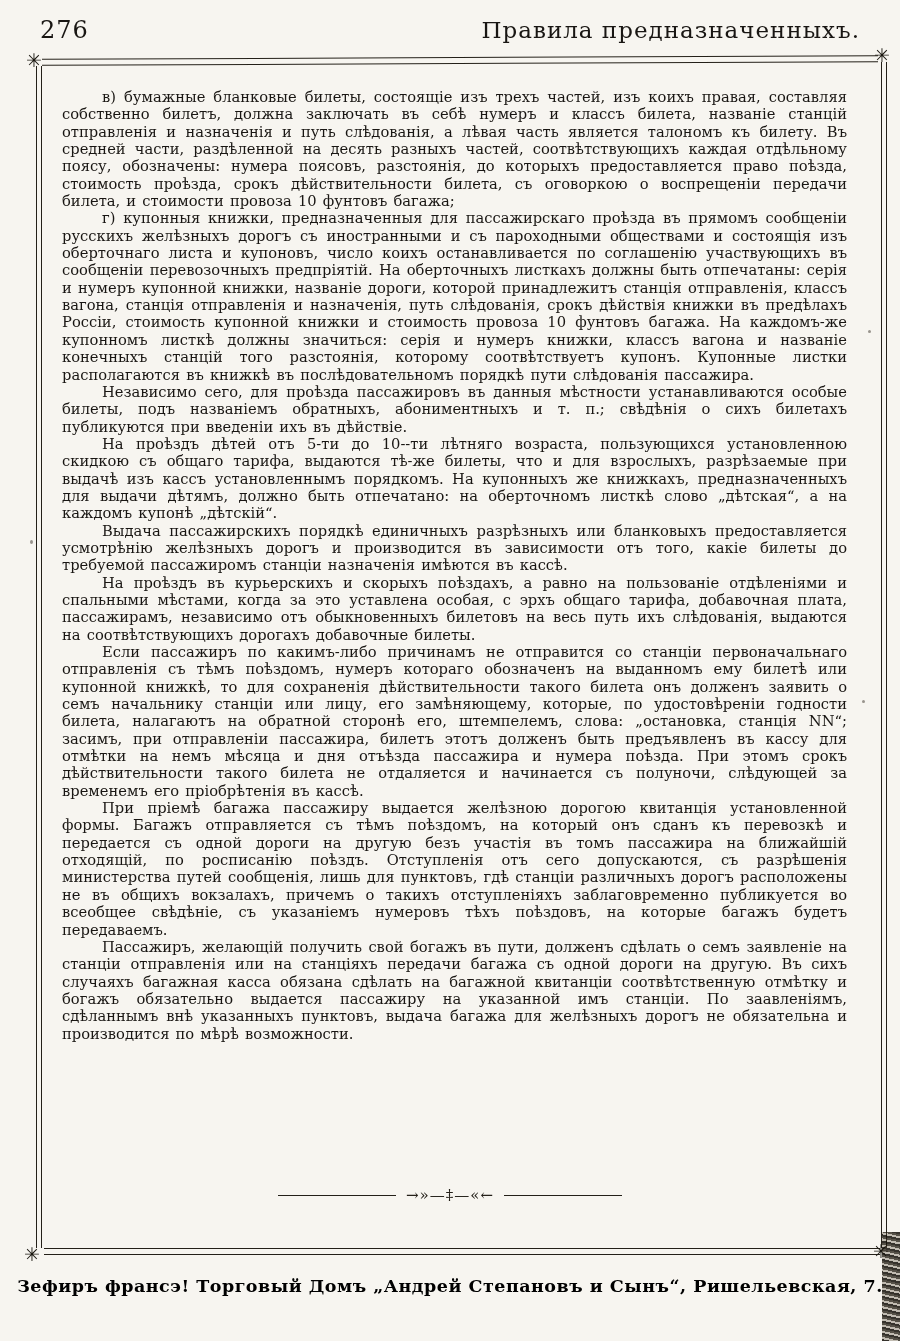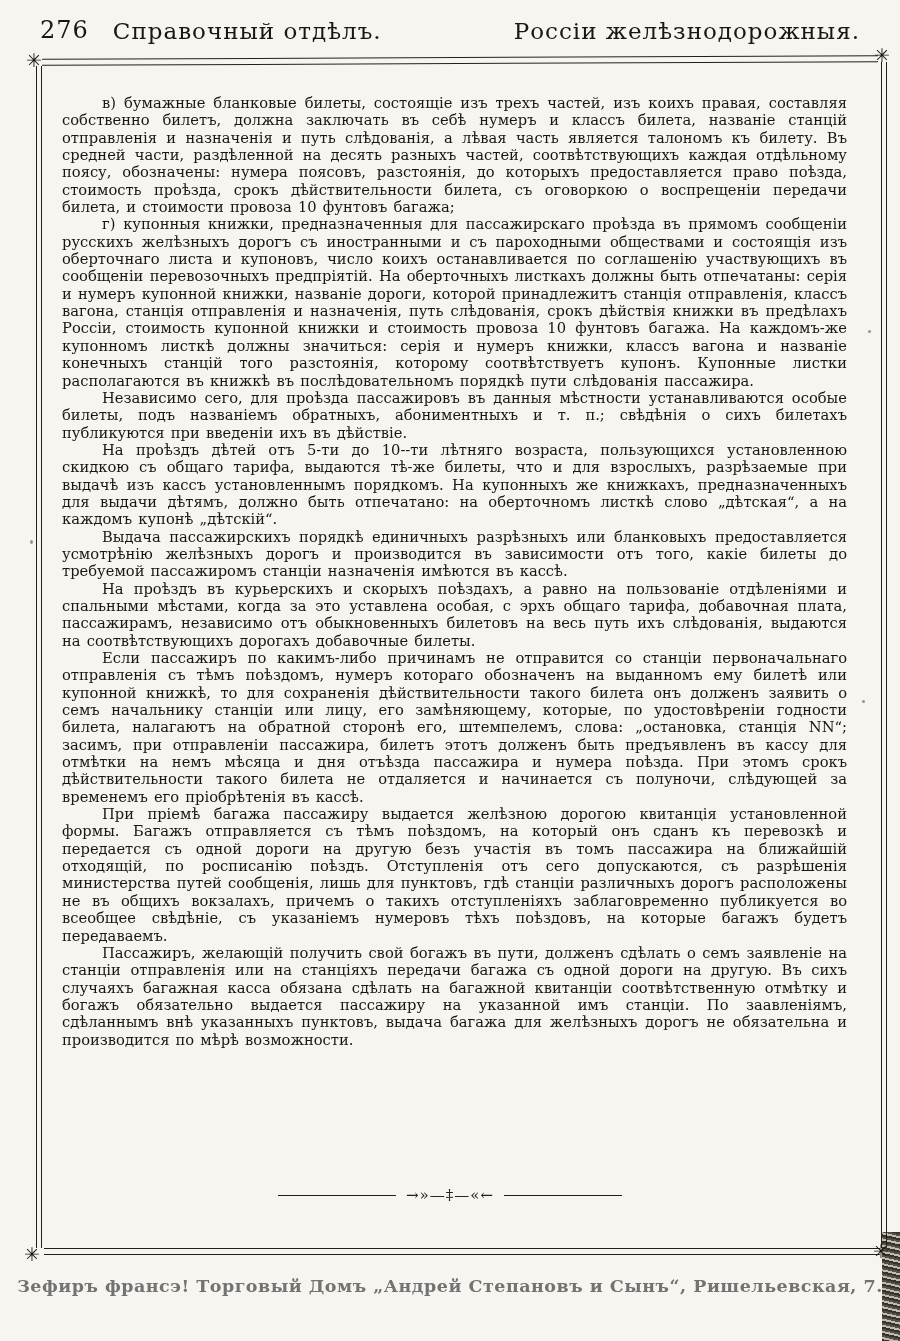--- a/index.html
+++ b/index.html
@@ -7,21 +7,21 @@
     width: 900px; height: 1341px;
     background: #f7f5f0;
     position: relative;
     overflow: hidden;
     font-family: "DejaVu Serif", "Liberation Serif", serif;
     color: #191613;
   }
   
   .runhead {
     position: absolute; left: 40px; right: 40px; top: 16px;
-    display: flex; align-items: flex-end;
+    display: flex; align-items: center;
     font-size: 23px; letter-spacing: 1px; white-space: nowrap;
   }
   .pagenum { font-size: 24px; margin-right: 24px; }
   .head-right { margin-left: auto; }
   
   .dbl-h { position: absolute; height: 5px;
     border-top: 1.6px solid #242019; border-bottom: 1.6px solid #242019; }
   .rule-top { left: 42px; right: 22px; top: 57px; transform: rotate(-0.25deg); }
   .rule-bottom { left: 44px; right: 20px; top: 1248px; }
   .dbl-v { position: absolute; width: 4px;
@@ -29,56 +29,55 @@
   .rule-left { left: 36px; top: 66px; height: 1182px; }
   .rule-right { left: 881px; top: 62px; height: 1186px; }
   .corner { position: absolute; font-size: 19px; color: #1a1710;
     font-family: "DejaVu Sans", sans-serif; }
   .c-tl { left: 26px; top: 49px; }
   .c-tr { left: 874px; top: 44px; }
   .c-bl { left: 24px; top: 1243px; }
   .c-br { left: 873px; top: 1240px; }
   
   .page-body {
-    position: absolute; left: 62px; top: 94px; width: 785px;
+    position: absolute; left: 62px; top: 88px; width: 785px;
     font-size: 14.7px; line-height: 17.35px;
     text-align: justify;
     word-spacing: 1.5px;
   }
   .page-body p { margin: 0; text-indent: 40px; }
   
   .divider {
     position: absolute; left: 0; width: 900px; top: 1186px;
     display: flex; align-items: center; justify-content: center;
     color: #242019;
   }
   .divider .bar { width: 118px; border-top: 1.7px solid #242019; margin: 0 10px; }
   .divider .orn { font-size: 15px; letter-spacing: 1px; white-space: nowrap; }
   
   .footer-ad {
     position: absolute; left: 0; width: 900px; top: 1276px;
     text-align: center; font-weight: bold; font-size: 17.5px;
-    letter-spacing: 0.5px; color: #737373;
+    letter-spacing: 0.5px; color: #000000;
   }
   
   .smudge {
     position: absolute; left: 882px; top: 1232px; width: 18px; height: 109px;
     background:
       repeating-linear-gradient(13deg, rgba(20,16,10,0.85) 0 2px, rgba(90,80,60,0.35) 2px 4px, rgba(30,24,14,0.75) 4px 6px);
     filter: blur(0.4px);
   }
   .speck { position: absolute; background: #3a332a; border-radius: 50%; opacity: .5; }
 </style>
 </head>
 <body>
 
 <div class="runhead">
   <span class="pagenum">276</span>
-  <span class="head-left">Справочный отдѣлъ.</span>
-  <span class="head-right">Россіи желѣзнодорожныя.</span>
+  <span class="head-right">Правила предназначенныхъ.</span>
 </div>
 
 <div class="dbl-h rule-top"></div>
 <div class="dbl-v rule-left"></div>
 <div class="dbl-v rule-right"></div>
 <div class="dbl-h rule-bottom"></div>
 <span class="corner c-tl">✳</span>
 <span class="corner c-tr">✳</span>
 <span class="corner c-bl">✳</span>
 <span class="corner c-br">✳</span>

